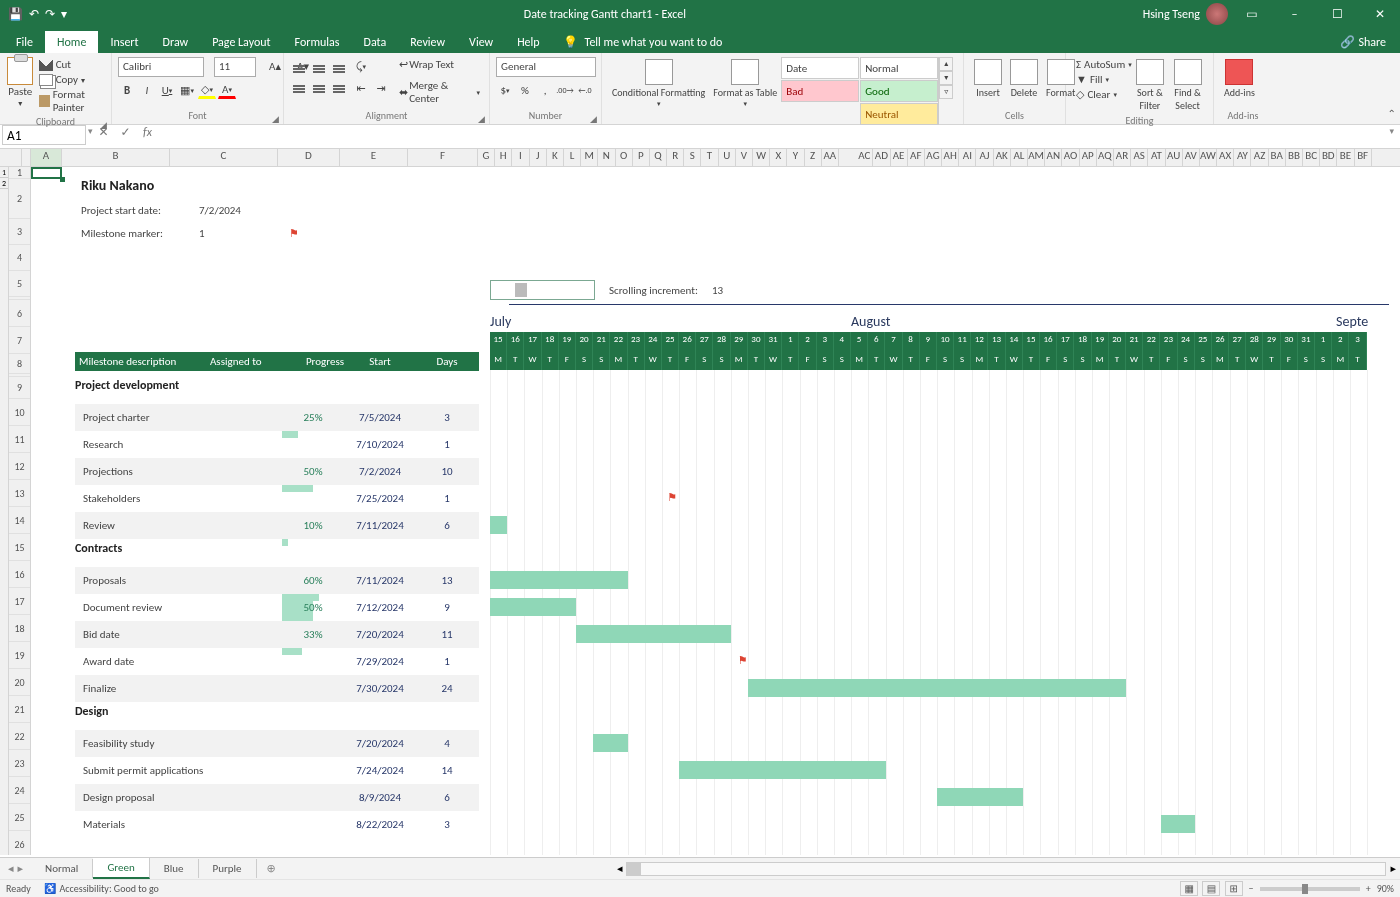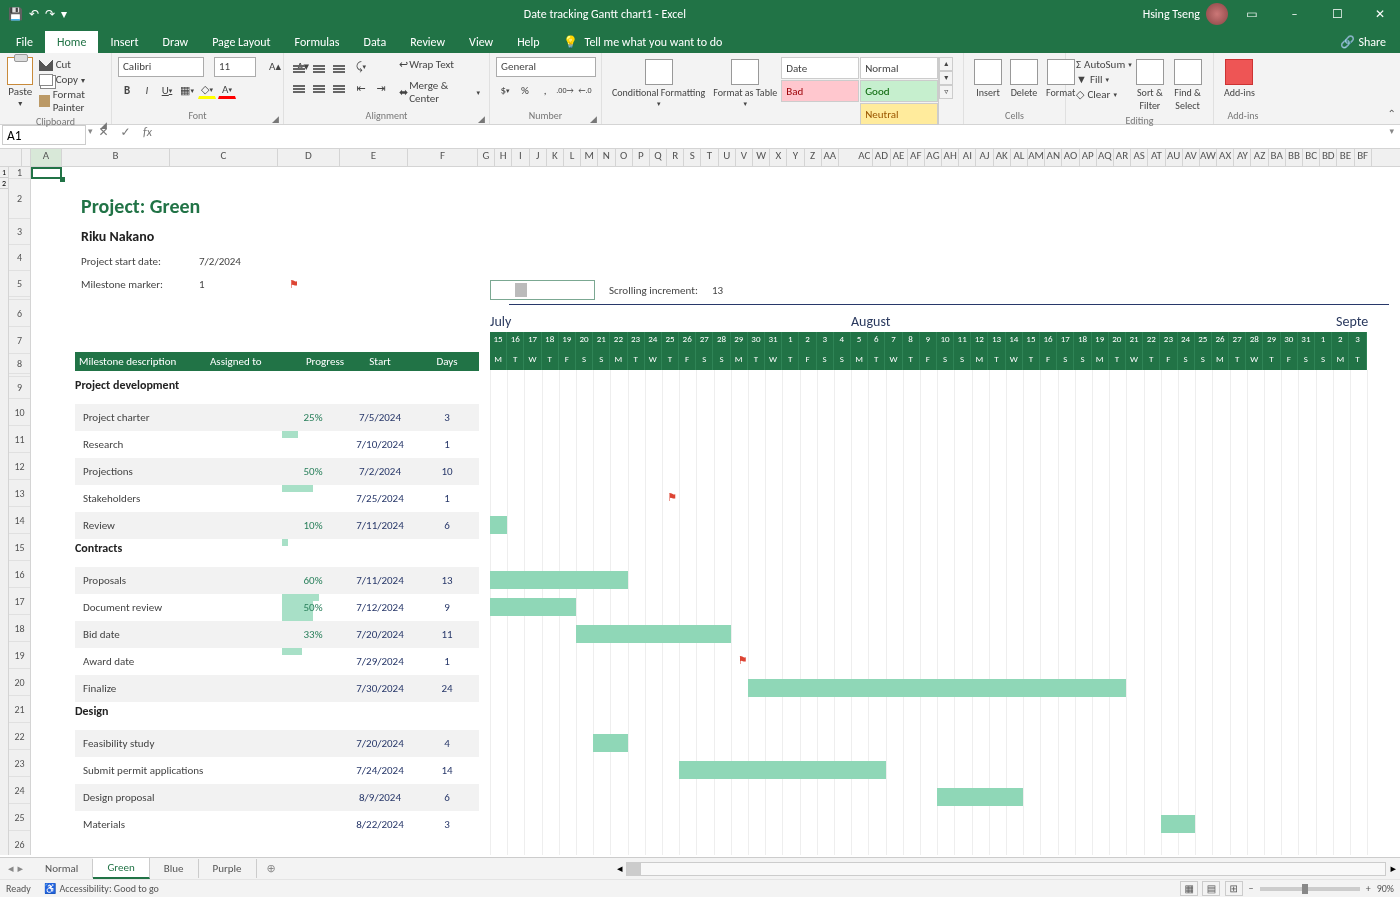--- a/index.html
+++ b/index.html
@@ -501,21 +501,20 @@
       <div class="rowhdr" style="height: 27px;">23</div>
       <div class="rowhdr" style="height: 27px;">24</div>
       <div class="rowhdr" style="height: 27px;">25</div>
       <div class="rowhdr" style="height: 27px;">26</div>
     </div>
   <div class="cells">
     <div class="selcell"></div>
     <div class="selhandle"></div>
     <div id="vlines"></div>
     <div class="content">
-      <div class="proj-title">Project: Green</div>
       <div class="person">Riku Nakano</div>
       <div class="meta-row">
         <div class="meta-label">Project start date:</div>
         <div>7/2/2024</div>
       </div>
       <div class="meta-row">
         <div class="meta-label">Milestone marker:</div>
         <div style="width:90px">1</div>
         <div class="flag">⚑</div>
       </div>

